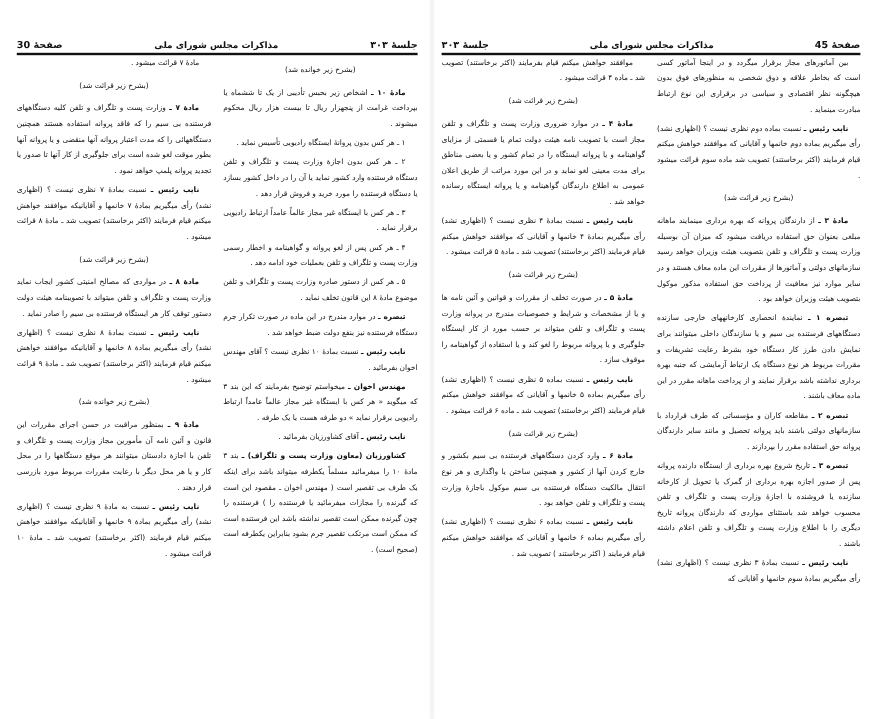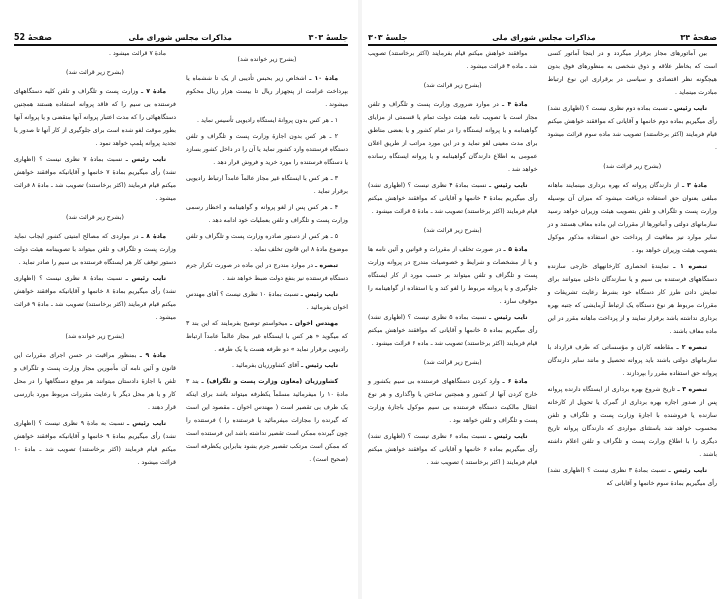--- a/index.html
+++ b/index.html
@@ -21,21 +21,21 @@
   .indent { text-indent:10px; }
   .gutter { position:absolute; left:358px; top:0; width:4px; height:599px; background:#f4f4f4; }
 </style>
 </head>
 <body>
 
 <div class="page page-left">
   <div class="running-header">
     <span>جلسهٔ ۳۰۳</span>
     <span class="hdr-title">مذاکرات مجلس شورای ملی</span>
-    <span>صفحهٔ 52</span>
+    <span>صفحهٔ 30</span>
   </div>
   <div class="columns">
     <div class="col">
         <p class="sub">(بشرح زیر خوانده شد)</p>
         <p class="indent"><span class="bold">مادهٔ ۱۰ ـ</span><span> اشخاص زیر بحبس تأدیبی از یک تا ششماه یا بپرداخت غرامت از پنجهزار ریال تا بیست هزار ریال محکوم میشوند .</span></p>
         <p class="indent">۱ ـ هر کس بدون پروانهٔ ایستگاه رادیویی تأسیس نماید .</p>
         <p class="indent">۲ ـ هر کس بدون اجازهٔ وزارت پست و تلگراف و تلفن دستگاه فرستنده وارد کشور نماید یا آن را در داخل کشور بسازد یا دستگاه فرستنده را مورد خرید و فروش قرار دهد .</p>
         <p class="indent">۳ ـ هر کس با ایستگاه غیر مجاز عالماً عامداً ارتباط رادیویی برقرار نماید .</p>
         <p class="indent">۴ ـ هر کس پس از لغو پروانه و گواهینامه و اخطار رسمی وزارت پست و تلگراف و تلفن بعملیات خود ادامه دهد .</p>
         <p class="indent">۵ ـ هر کس از دستور صادره وزارت پست و تلگراف و تلفن موضوع مادهٔ ۸ این قانون تخلف نماید .</p>
@@ -57,21 +57,21 @@
         <p class="indent"><span class="bold">مادهٔ ۹ ـ</span><span> بمنظور مراقبت در حسن اجرای مقررات این قانون و آئین نامه آن مأمورین مجاز وزارت پست و تلگراف و تلفن با اجازهٔ دادستان میتوانند هر موقع دستگاهها را در محل کار و یا هر محل دیگر با رعایت مقررات مربوط مورد بازرسی قرار دهند .</span></p>
         <p class="indent"><span class="bold">نایب رئیس ـ</span><span> نسبت به مادهٔ ۹ نظری نیست ؟ (اظهاری نشد) رأی میگیریم بمادهٔ ۹ خانمها و آقایانیکه موافقند خواهش میکنم قیام فرمایند (اکثر برخاستند) تصویب شد ـ مادهٔ ۱۰ قرائت میشود .</span></p>
       </div>
   </div>
 </div>
 
 <div class="gutter"></div>
 
 <div class="page page-right">
   <div class="running-header">
-    <span>صفحهٔ ۳۴</span>
+    <span>صفحهٔ 45</span>
     <span class="hdr-title">مذاکرات مجلس شورای ملی</span>
     <span>جلسهٔ ۳۰۳</span>
   </div>
   <div class="columns">
     <div class="col">
         <p class="indent">بین آماتورهای مجاز برقرار میگردد و در اینجا آماتور کسی است که بخاطر علاقه و ذوق شخصی به منظورهای فوق بدون هیچگونه نظر اقتصادی و سیاسی در برقراری این نوع ارتباط مبادرت مینماید .</p>
         <p class="indent"><span class="bold">نایب رئیس ـ</span><span> نسبت بماده دوم نظری نیست ؟ (اظهاری نشد) رأی میگیریم بماده دوم خانمها و آقایانی که موافقند خواهش میکنم قیام فرمایند (اکثر برخاستند) تصویب شد ماده سوم قرائت میشود .</span></p>
         <p class="sub">(بشرح زیر قرائت شد)</p>
         <p class="indent"><span class="bold">مادهٔ ۳ ـ</span><span> از دارندگان پروانه که بهره برداری مینمایند ماهانه مبلغی بعنوان حق استفاده دریافت میشود که میزان آن بوسیله وزارت پست و تلگراف و تلفن بتصویب هیئت وزیران خواهد رسید سازمانهای دولتی و آماتورها از مقررات این ماده معاف هستند و در سایر موارد نیز معافیت از پرداخت حق استفاده مذکور موکول بتصویب هیئت وزیران خواهد بود .</span></p>
         <p class="indent"><span class="bold">تبصره ۱ ـ</span><span> نمایندهٔ انحصاری کارخانههای خارجی سازنده دستگاههای فرستنده بی سیم و یا سازندگان داخلی میتوانند برای نمایش دادن طرز کار دستگاه خود بشرط رعایت تشریفات و مقررات مربوط هر نوع دستگاه یک ارتباط آزمایشی که جنبه بهره برداری نداشته باشد برقرار نمایند و از پرداخت ماهانه مقرر در این ماده معاف باشند .</span></p>

